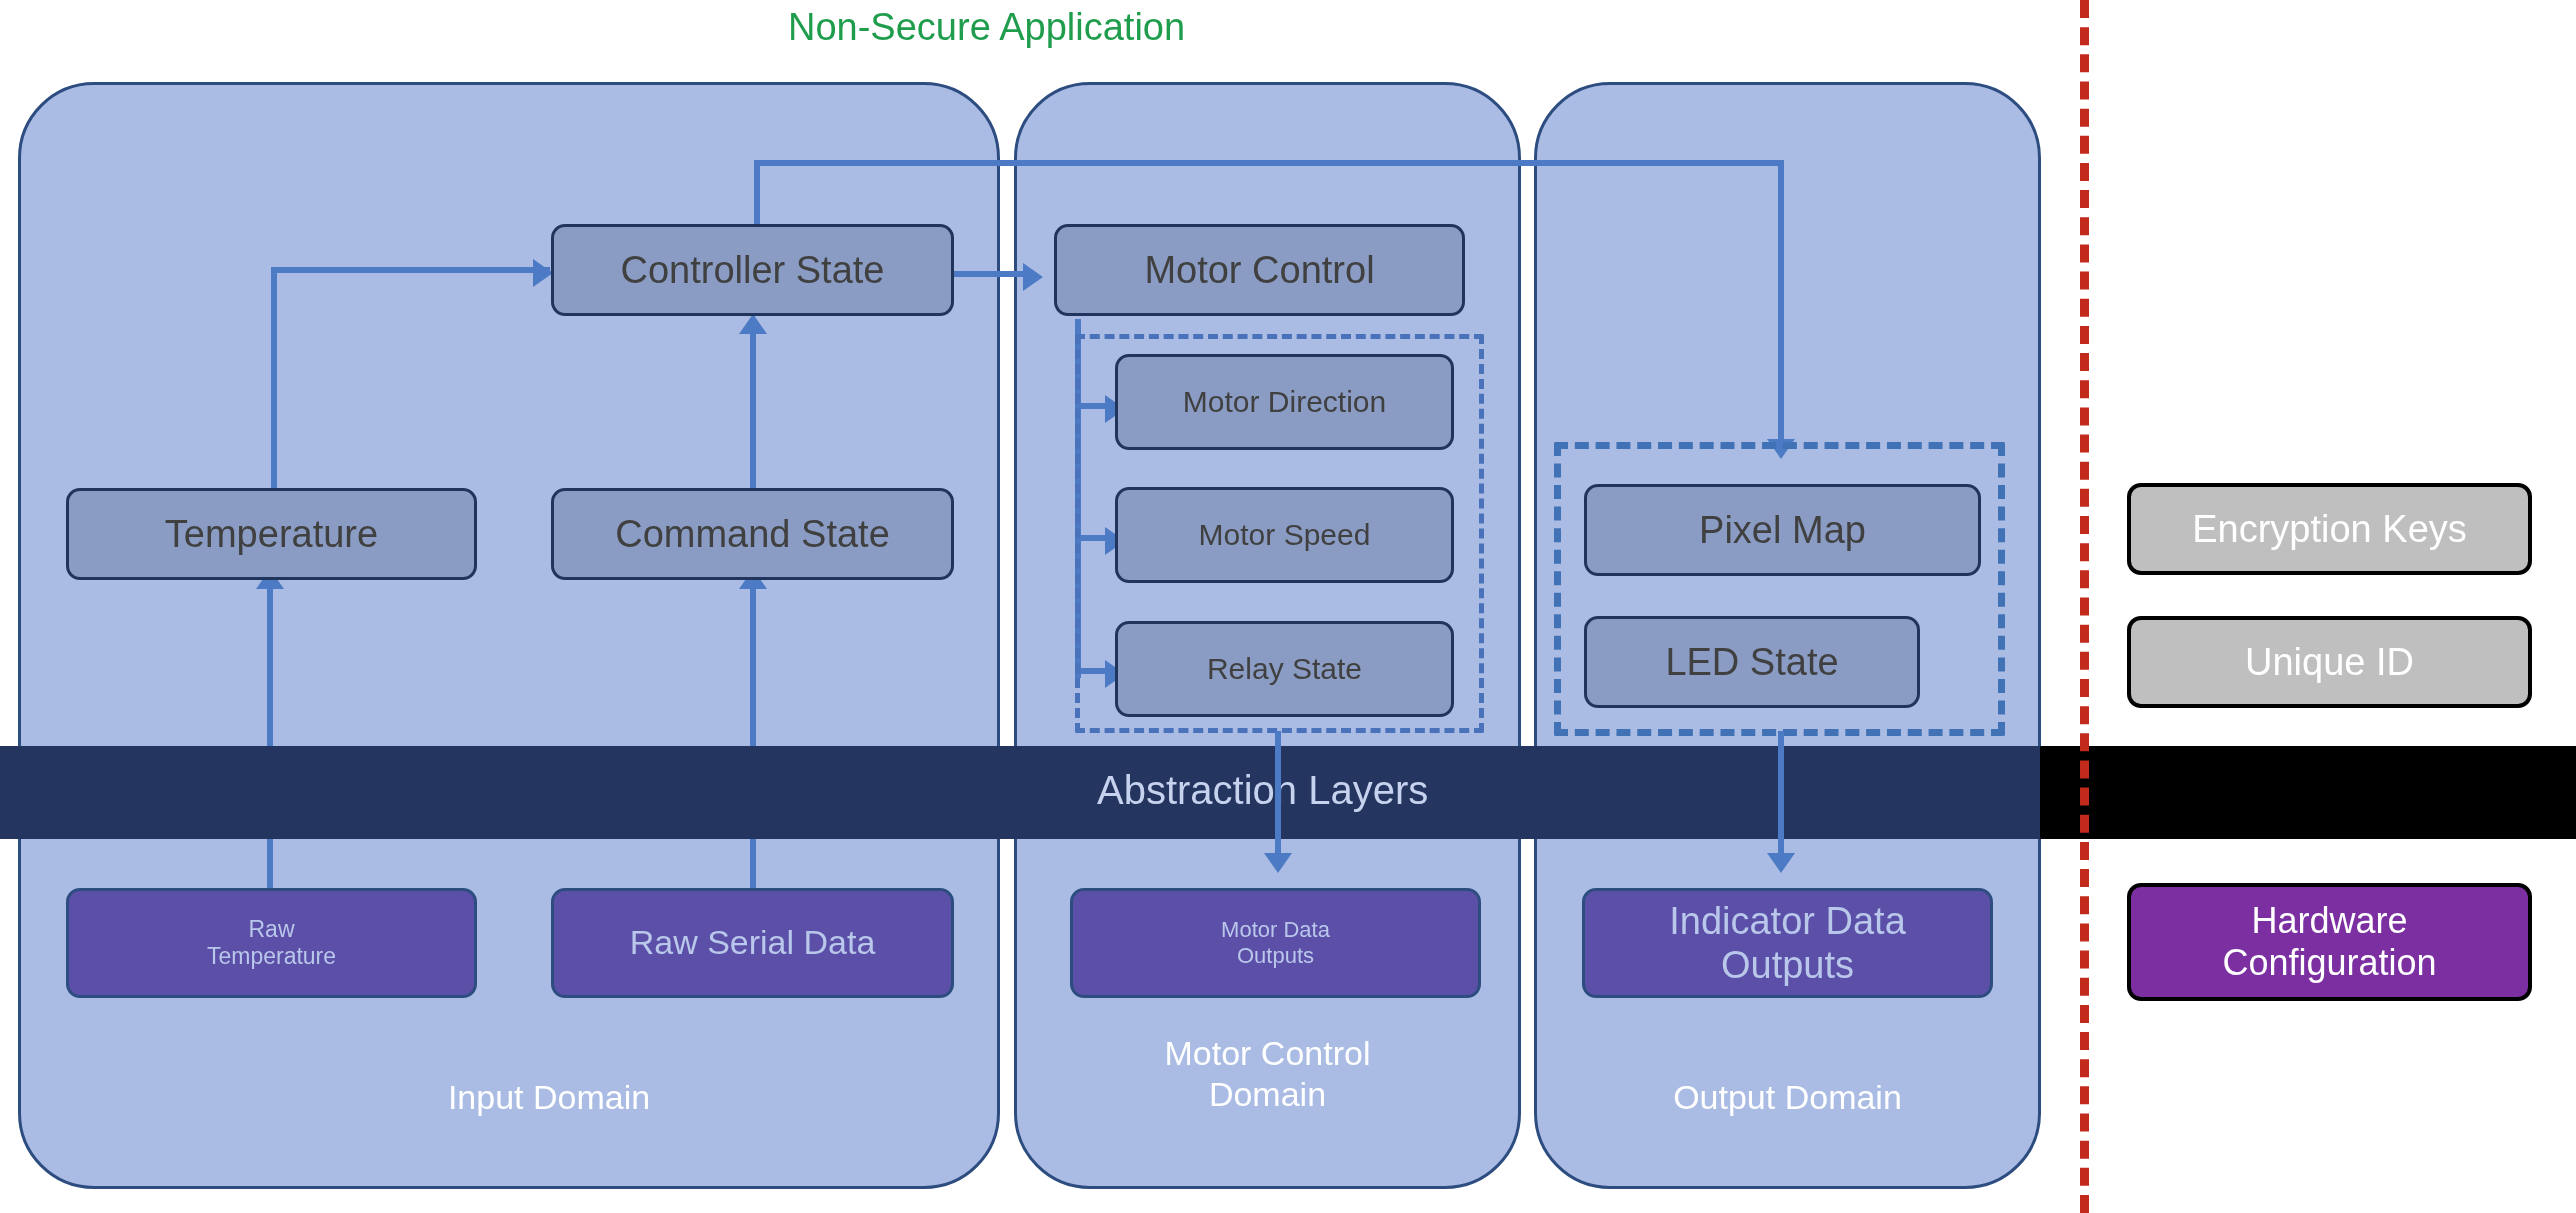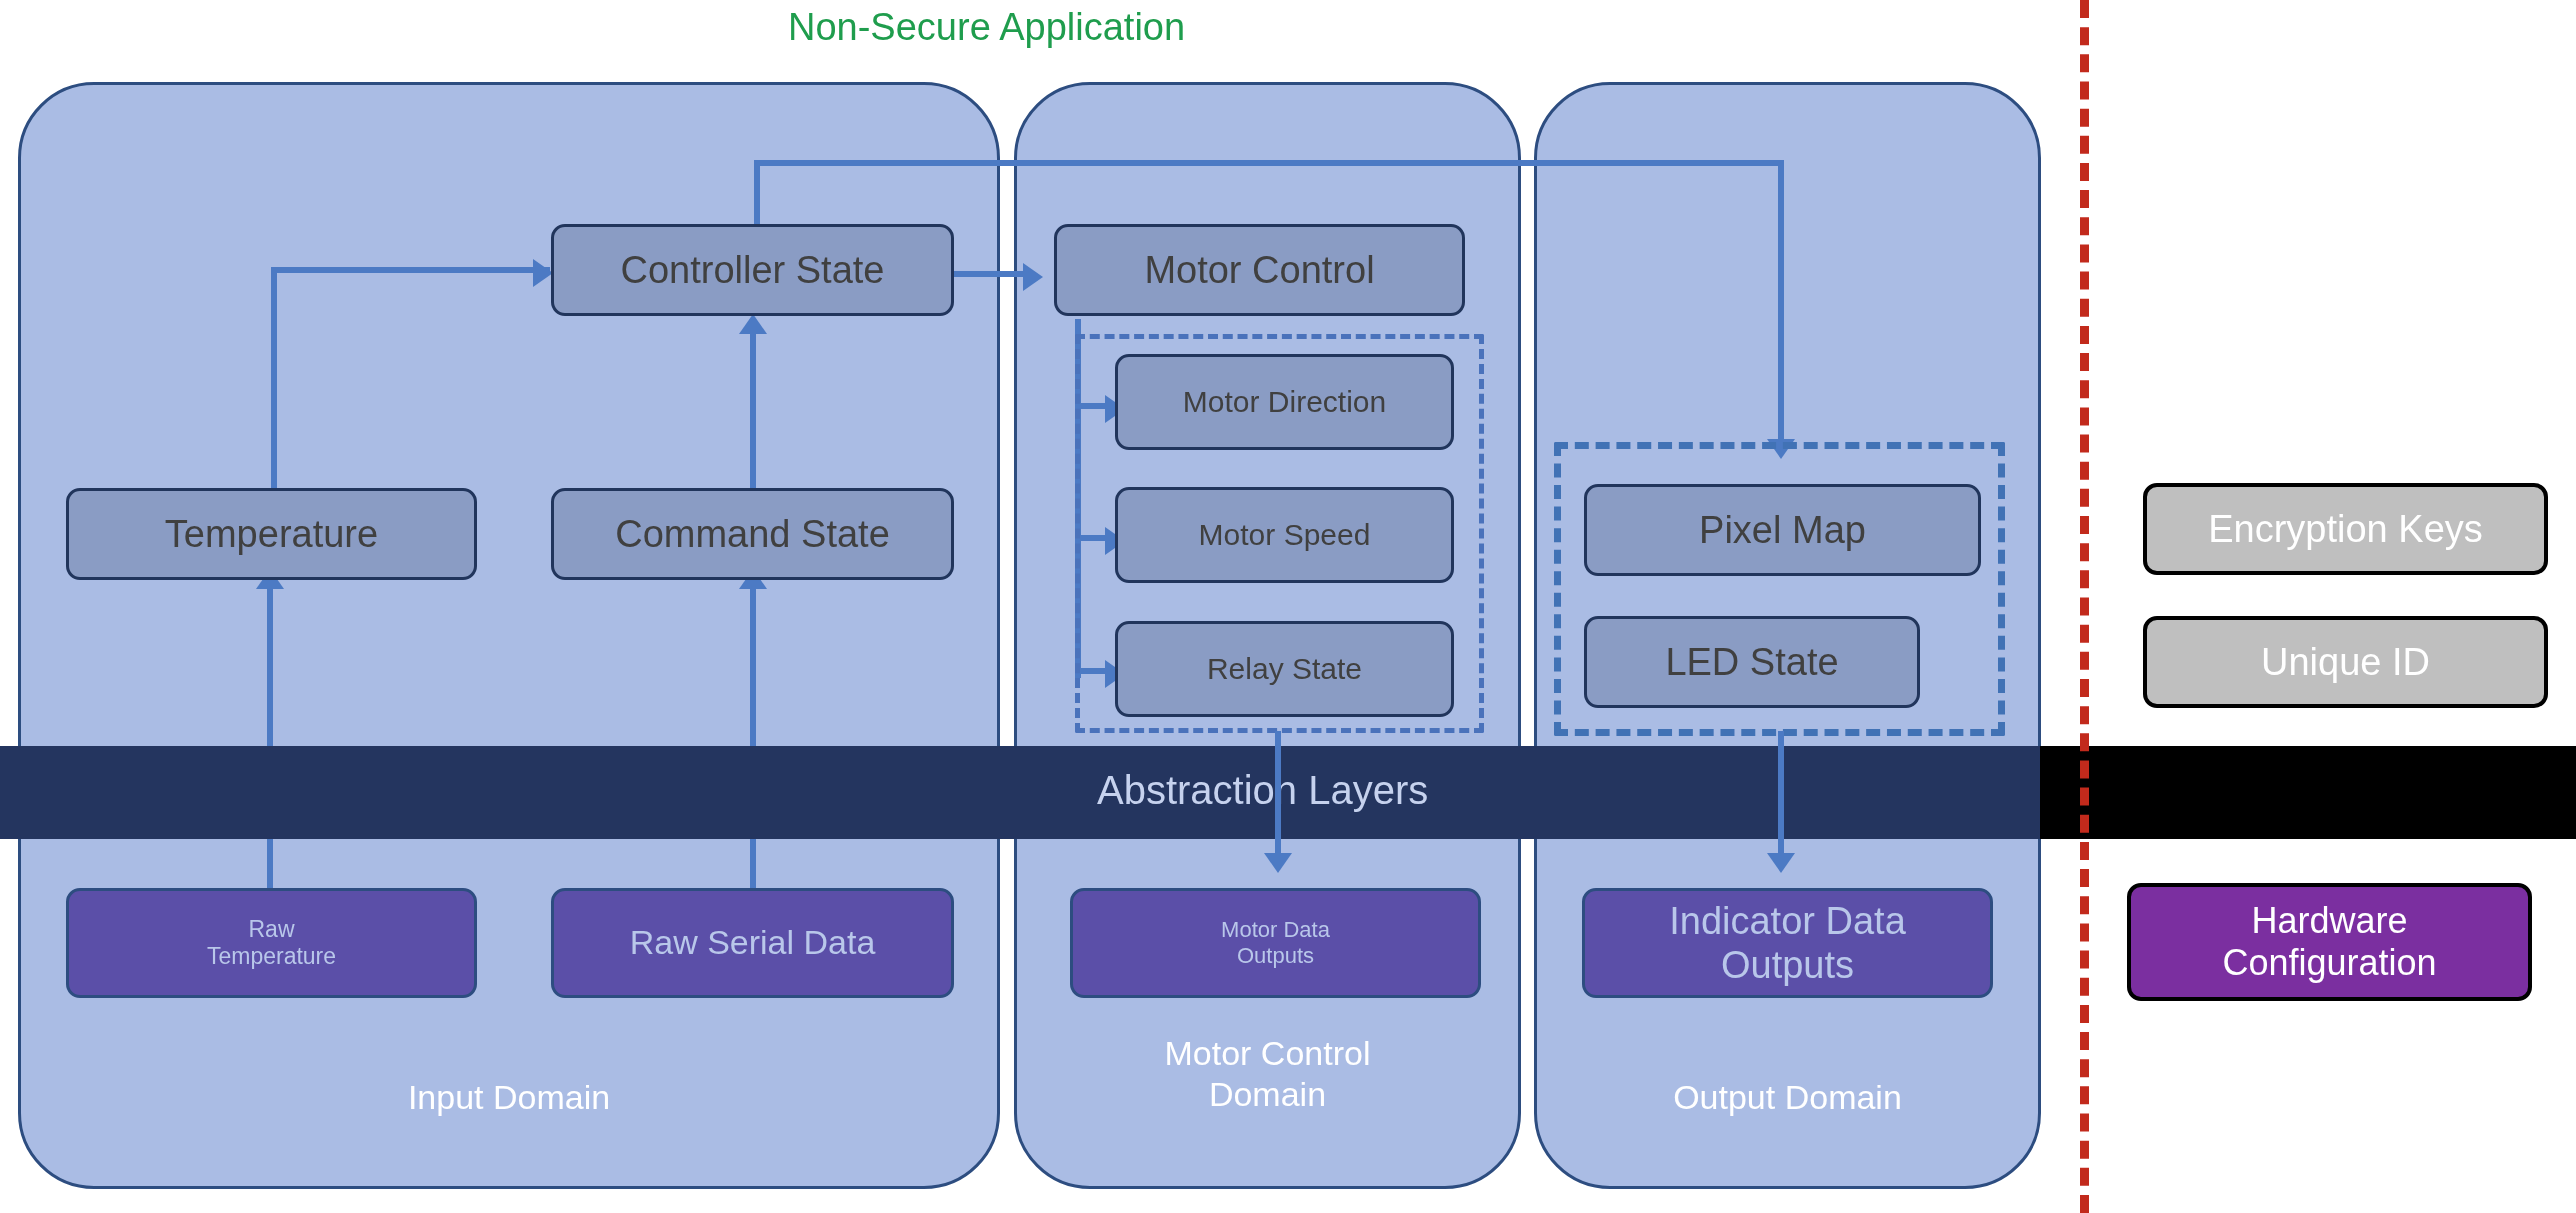--- a/index.html
+++ b/index.html
@@ -17,21 +17,21 @@
   
   .band{position:absolute;left:0;width:2576px;}
   #band-navy{background:#24355f;height:93px;top:746px;width:2040px;}
   #band-black{background:#000000;height:93px;top:746px;left:2040px;width:536px;}
   #band-text{position:absolute;top:768px;left:1097px;color:#c6d2ee;font-size:40px;white-space:nowrap;z-index:9;}
 
   
   .node{position:absolute;box-sizing:border-box;border-radius:14px;display:flex;align-items:center;justify-content:center;text-align:center;line-height:1.16;white-space:pre-line;}
   .node.slate{background:#8a9cc4;border:3px solid #21355c;color:#404040;}
   .node.purple{background:#5b4fa8;border:3px solid #2d4d80;color:#b9c7ea;}
-  .node.gray{background:#bfbfbf;border:4px solid #000000;color:#ffffff;margin-left:16px;}
+  .node.gray{background:#bfbfbf;border:4px solid #000000;color:#ffffff;}
   .node.violet{background:#7b2fa0;border:4px solid #000000;color:#ffffff;}
 
   
   .dashgrp{position:absolute;box-sizing:border-box;border-radius:2px;}
   .dashgrp.dd1{border:5px dashed #4a72bb;}
   .dashgrp.dd2{border:7px dashed #4172b5;}
 
   
   .ln{position:absolute;background:#4c7ac4;}
   .lnv{width:6px;}
@@ -94,21 +94,21 @@
   <div class="dashgrp dd2" style="left:1554px;top:442px;width:451px;height:294px;"></div>
 
   <div class="node slate" style="left:551px;top:224px;width:403px;height:92px;font-size:38px;">Controller State</div>
   <div class="node slate" style="left:66px;top:488px;width:411px;height:92px;font-size:38px;">Temperature</div>
   <div class="node slate" style="left:551px;top:488px;width:403px;height:92px;font-size:38px;">Command State</div>
 
   <div class="node purple" style="left:66px;top:888px;width:411px;height:110px;font-size:23px;">Raw
 Temperature</div>
   <div class="node purple" style="left:551px;top:888px;width:403px;height:110px;font-size:34px;">Raw Serial Data</div>
 
-  <div class="domain-label" style="left:18px;top:1077px;width:982px;">Input Domain</div>
+  <div class="domain-label" style="left:18px;top:1077px;width:982px;padding-left:40px;">Input Domain</div>
 
   <div class="node slate" style="left:1054px;top:224px;width:411px;height:92px;font-size:38px;">Motor Control</div>
   <div class="node slate" style="left:1115px;top:354px;width:339px;height:96px;font-size:30px;">Motor Direction</div>
   <div class="node slate" style="left:1115px;top:487px;width:339px;height:96px;font-size:30px;">Motor Speed</div>
   <div class="node slate" style="left:1115px;top:621px;width:339px;height:96px;font-size:30px;">Relay State</div>
 
   <div class="node purple" style="left:1070px;top:888px;width:411px;height:110px;font-size:22px;">Motor Data
 Outputs</div>
 
   <div class="domain-label" style="left:1014px;top:1033px;width:507px;">Motor Control

